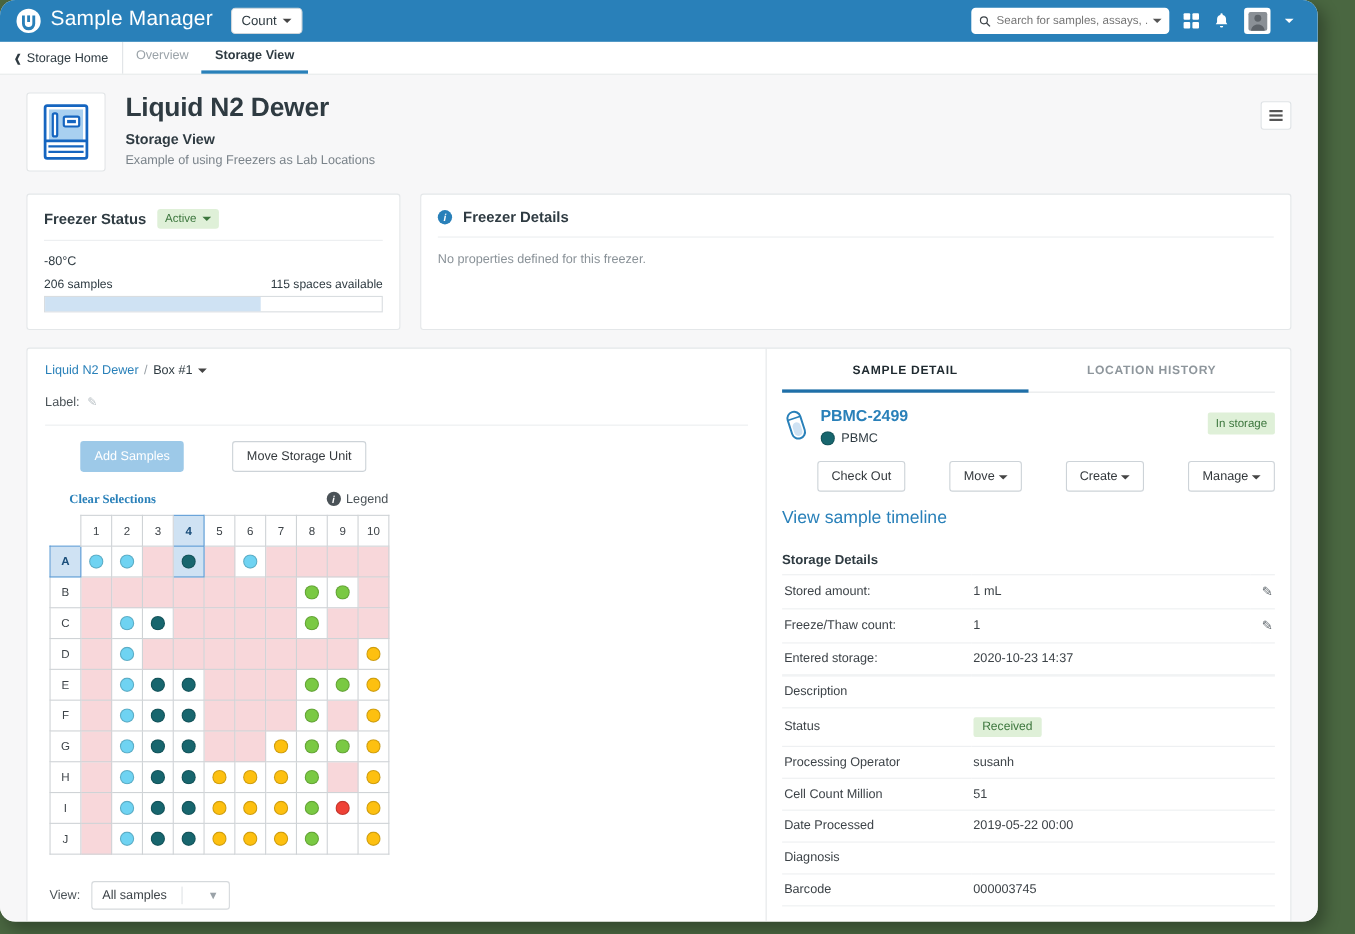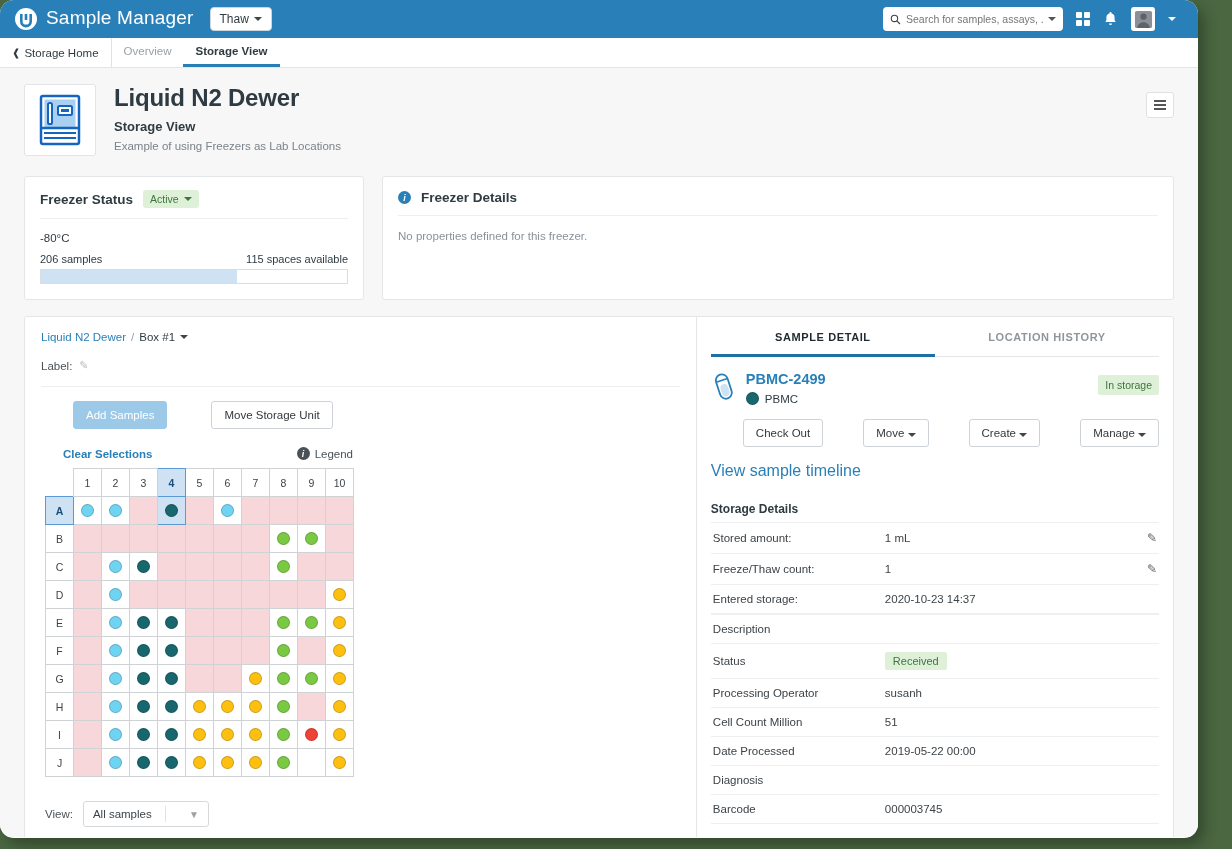--- a/index.html
+++ b/index.html
@@ -135,21 +135,21 @@
               padding-bottom:14px; border-bottom:1px solid #eceef0; }
   .pencil { color:#b9c0c5; font-size:11px; cursor:pointer; }
   .btnrow { display:flex; gap:12px; margin-top:14px; }
   .btn {
     font-size:11.5px; border-radius:3px; padding: 7px 12px; cursor:pointer;
     border:1px solid #cdd3d8; background:#fff; color:#33383c; white-space:nowrap;margin-left:32px;
   }
   .btn-primary { background:#9dc9e8; border-color:#9dc9e8; color:#fff; }
 
   .gridtools { display:flex; justify-content:space-between; align-items:center; margin-top: 18px; padding: 0 6px 0 22px; width: 318px;}
-  .link { color:#2980b9; font-size:11.5px; font-weight:bold; cursor:pointer; }
+  .link { color:#2980b9; font-size:11.5px; font-weight:bold; cursor:pointer;font-family:Liberation Serif, serif; }
   .legend { display:flex; align-items:center; gap:5px; font-size:11.5px; color:#4a5257; cursor:pointer; }
   .legend .info-i { background:#4a5257; }
 
   
   table.sgrid { border-collapse: collapse; margin-top: 8px; margin-left: 4px; }
   table.sgrid td, table.sgrid th {
     width: 28px; height: 28px; border: 1px solid #cfd3d6;
     text-align:center; vertical-align:middle; padding:0;
     font-size:10.5px; font-weight:normal; color:#3d4348; background:#fff;
   }
@@ -206,21 +206,21 @@
   <div class="topbar">
     <div class="brand">
       <svg class="brand-logo" viewBox="0 0 24 24">
         <circle cx="12" cy="12" r="11" fill="#fff"></circle>
         <path d="M6 7h2.6v7.2a3.4 3.4 0 006.8 0V7H18v7.6a6 6 0 01-12 0z" fill="#2980b9"></path>
         <rect x="10.7" y="7" width="2.6" height="6" fill="#2980b9"></rect>
       </svg>
       <span class="brand-name">Sample Manager</span>
     </div>
     <div class="menu-btn">
-      <span>Thaw</span>
+      <span>Count</span>
       <span class="caret"></span>
     </div>
 
     <div class="topbar-right">
       <div class="searchbox">
         <svg width="11" height="11" viewBox="0 0 16 16">
           <circle cx="6.5" cy="6.5" r="4.6" fill="none" stroke="#3d4348" stroke-width="1.6"></circle>
           <line x1="10" y1="10" x2="14.5" y2="14.5" stroke="#3d4348" stroke-width="1.8"></line>
         </svg>
         <input placeholder="Search for samples, assays, ..." style="">

